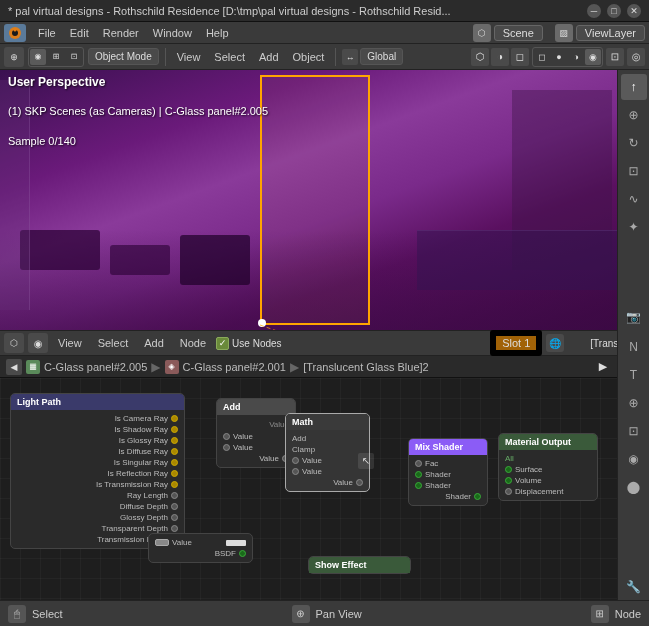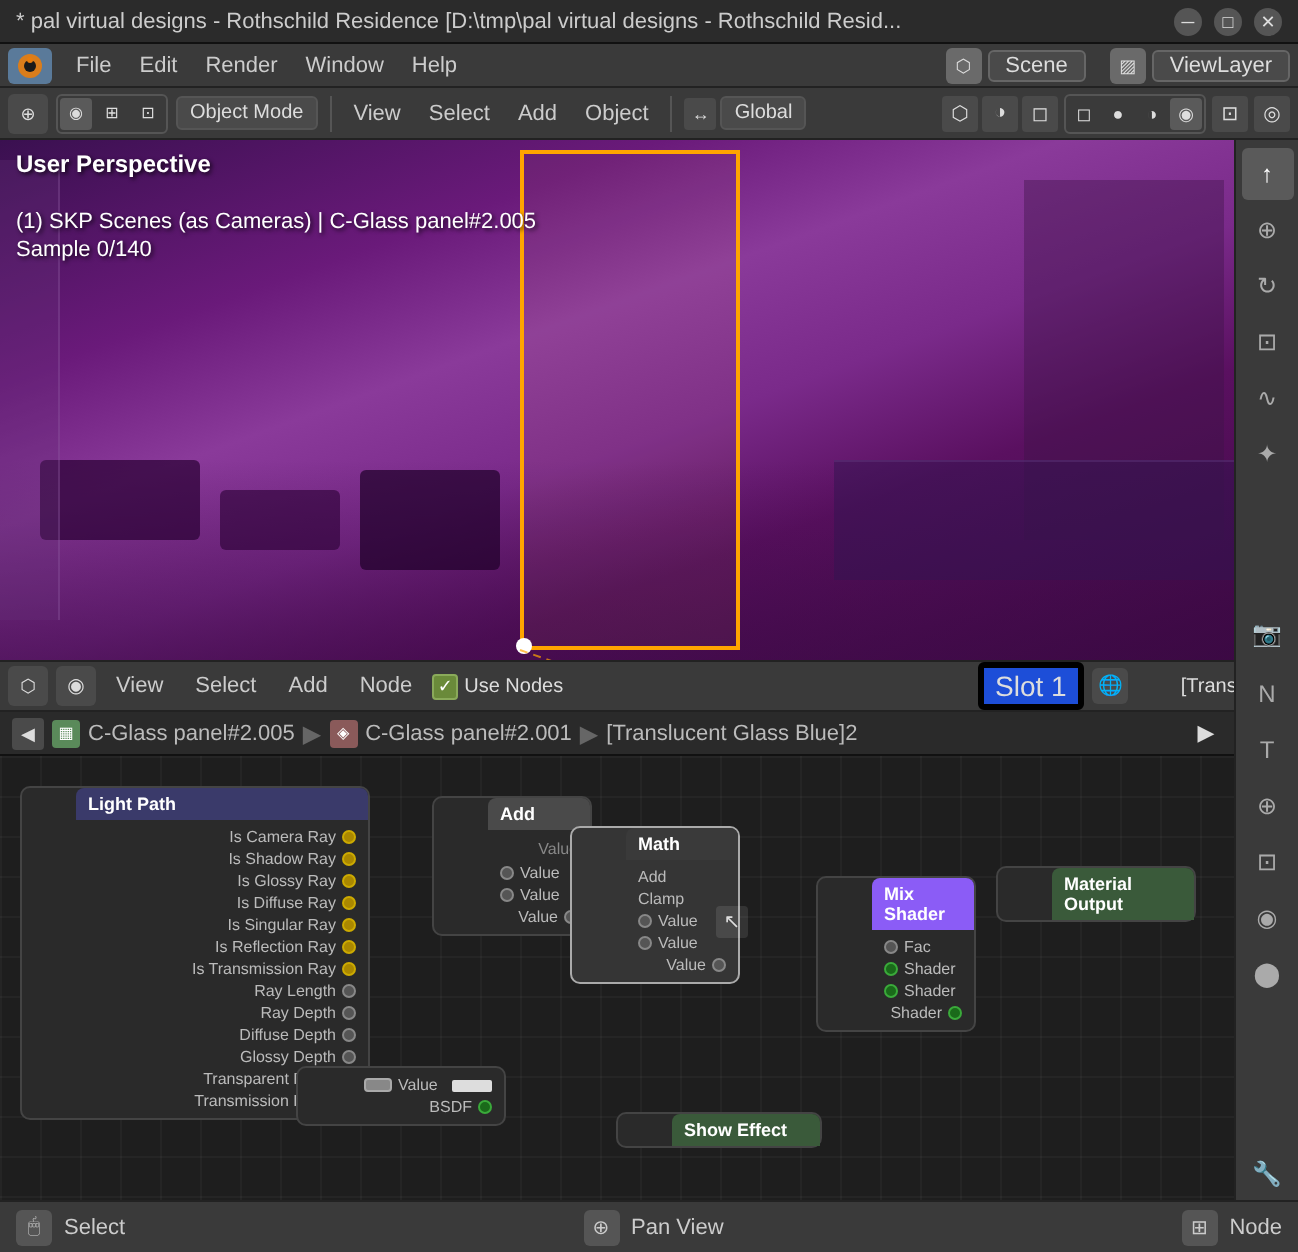--- a/index.html
+++ b/index.html
@@ -205,21 +205,21 @@
     .viewport-text {
       position: absolute;
       top: 75px;
       left: 8px;
       color: white;
       font-size: 11px;
       text-shadow: 1px 1px 2px rgba(0,0,0,0.8);
     }
     .viewport-text .line1 { font-size: 12px; font-weight: bold; }
     .viewport-text .line2 { font-size: 11px; margin-top: 16px; }
-    .viewport-text .line3 { font-size: 11px; margin-top: 2px; }
+    .viewport-text .line3 { font-size: 11px; margin-top: 18px; }
 
     
     #shader-toolbar {
       position: absolute;
       top: 330px;
       left: 0;
       right: 0;
       height: 26px;
       background: #3a3a3a;
       display: flex;
@@ -318,21 +318,20 @@
     }
 
     
     .node {
       position: absolute;
       background: #2a2a2a;
       border: 1px solid #444;
       border-radius: 5px;
       min-width: 80px;
       font-size: 9px;
-      padding-left: 27px;
     }
     .node-header {
       padding: 3px 6px;
       border-radius: 4px 4px 0 0;
       font-size: 9px;
       font-weight: bold;
       color: white;
     }
     .node-body {
       padding: 3px 6px;
@@ -408,26 +407,26 @@
       background: #555;
       border-radius: 3px;
       display: flex;
       align-items: center;
       justify-content: center;
       font-size: 10px;
     }
 
     
     .slot-selector {
-      background: #1d4ed8;
-      border: 3px solid #000000;
+      background: #a16207;
+      border: 6px solid #000000;
       border-radius: 3px;
       padding: 1px 6px;
       color: #ddd;
-      font-size: 14px;
+      font-size: 11px;
     }
     .translucent-label {
       color: #ddd;
       font-size: 10px;
     }
   </style>
 </head>
 <body>
 
 <div id="titlebar">
@@ -635,24 +634,20 @@
           </div>
         <div class="node-row">
             <span style="margin-left:auto;">Is Transmission Ray</span>
             <div class="node-socket sock-yellow"></div>
           </div>
         <div class="node-row">
             <span style="margin-left:auto;">Ray Length</span>
             <div class="node-socket sock-gray"></div>
           </div>
         <div class="node-row">
-            <span style="margin-left:auto;">Ray Depth</span>
-            <div class="node-socket sock-gray"></div>
-          </div>
-        <div class="node-row">
             <span style="margin-left:auto;">Diffuse Depth</span>
             <div class="node-socket sock-gray"></div>
           </div>
         <div class="node-row">
             <span style="margin-left:auto;">Glossy Depth</span>
             <div class="node-socket sock-gray"></div>
           </div>
         <div class="node-row">
             <span style="margin-left:auto;">Transparent Depth</span>
             <div class="node-socket sock-gray"></div>
@@ -729,20 +724,35 @@
         <div class="node-row">
             <span style="margin-left:auto;">Shader</span>
             <div class="node-socket sock-green"></div>
           </div>
       </div>
     </div>
 
     <div class="node" style="left:498px;top:55px;width:100px;">
       <div class="node-header" style="background:#3a5a3a;">
         <span>Material Output</span>
+      </div>
+      <div class="node-body">
+        <div style="font-size:8px;color:#6a6;padding:1px 0;">All</div>
+        <div class="node-row">
+            <div class="node-socket sock-green"></div>
+            <span>Surface</span>
+          </div>
+        <div class="node-row">
+            <div class="node-socket sock-green"></div>
+            <span>Volume</span>
+          </div>
+        <div class="node-row">
+            <div class="node-socket sock-gray"></div>
+            <span>Displacement</span>
+          </div>
       </div>
     </div>
 
     <div class="node" style="left:148px;top:155px;width:105px;">
       <div class="node-body">
         <div class="node-row">
           <div class="node-socket" style="background:#888;border-color:#aaa;width:14px;height:7px;border-radius:2px;"></div>
           <span>Value</span>
           <div style="margin-left:auto;width:20px;height:6px;background:#ddd;border-radius:1px;"></div>
         </div>

